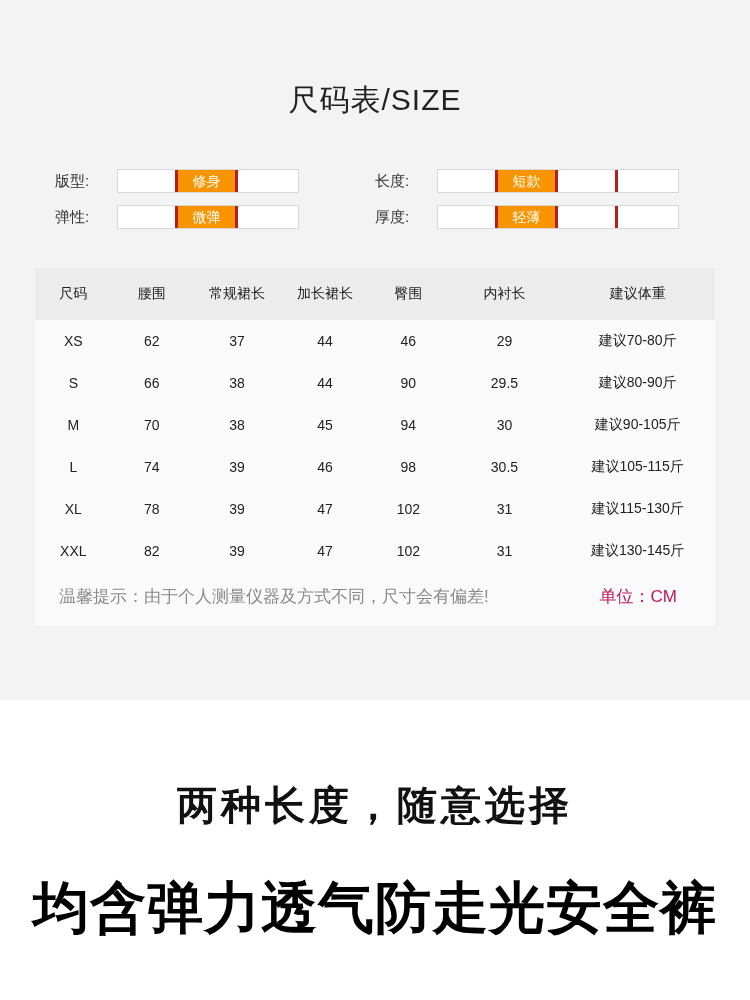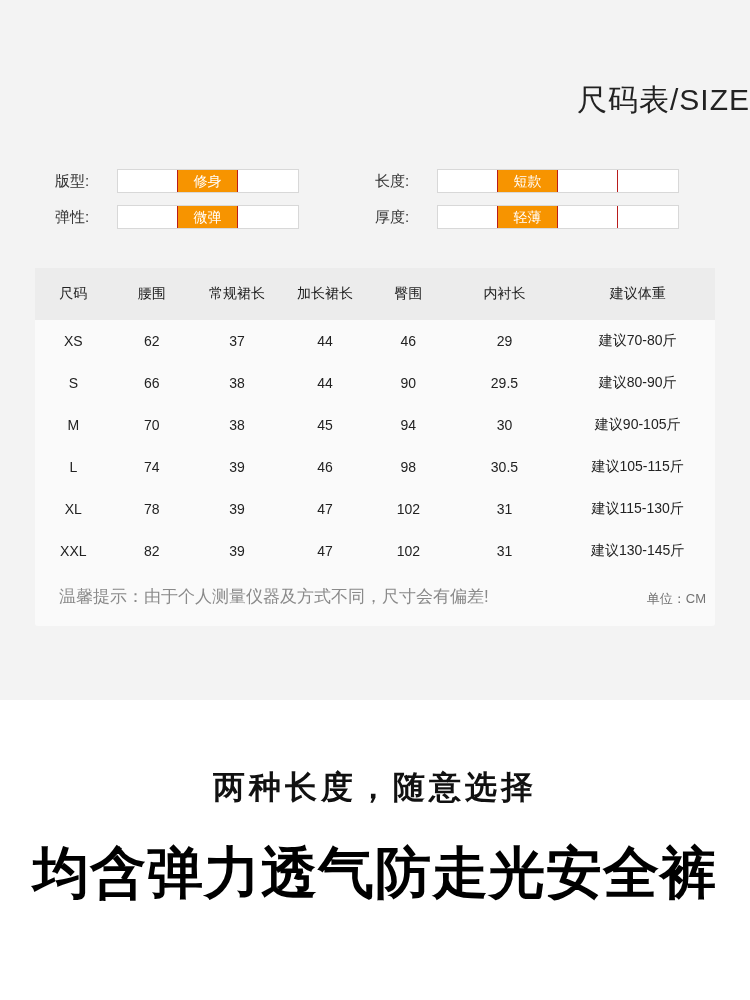--- a/index.html
+++ b/index.html
@@ -23,21 +23,21 @@
   
   .size-section {
     position: absolute;
     left: 0;
     top: 0;
     width: 750px;
     height: 700px;
     background: #f3f3f3;
   }
   .size-title {
-    text-align: right;
+    text-align: center;
     font-size: 30px;
     letter-spacing: 1px;
     color: #222;
     padding-top: 80px;
     font-weight: normal;
     margin: 0;
   }
   
   .attrs {
     margin: 48px auto 0 auto;
@@ -63,21 +63,21 @@
   .attr-bar {
     display: flex;
     height: 22px;
     border: 1px solid #d8d8d8;
     background: #ffffff;
     flex: none;
   }
   .attr-cell {
     width: 60px;
     height: 22px;
-    border-right: 1px solid #b91c1c;
+    border-right: 3px solid #b91c1c;
     box-sizing: border-box;
   }
   .attr-cell:last-child {
     border-right: none;
   }
   .attr-cell.active {
     background: #f79400;
     color: #ffffff;
     font-size: 14px;
     line-height: 22px;
@@ -125,39 +125,39 @@
     position: relative;
   }
   .note-line {
     font-size: 17px;
     color: #8a8a8a;
     padding-left: 24px;
     line-height: 22px;
   }
   .unit {
     position: absolute;
-    right: 9px;
+    right: 38px;
     bottom: 18px;
-    font-size: 13px;
-    color: #737373;
+    font-size: 17px;
+    color: #be185d;
   }
   
   .banner {
     position: absolute;
     left: 0;
     top: 700px;
     width: 750px;
     height: 300px;
     background: #ffffff;
     text-align: center;
   }
   .banner-line1 {
-    margin: 4px;
+    margin: 16px;
     padding-top: 62px;
-    font-size: 32px;
+    font-size: 40px;
     letter-spacing: 4px;
     color: #111;
     font-weight: bold;
     font-family: Liberation Sans, sans-serif;
   }
   .banner-line2 {
     margin: 0;
     padding-top: 22px;
     font-size: 56px;
     letter-spacing: 1px;

